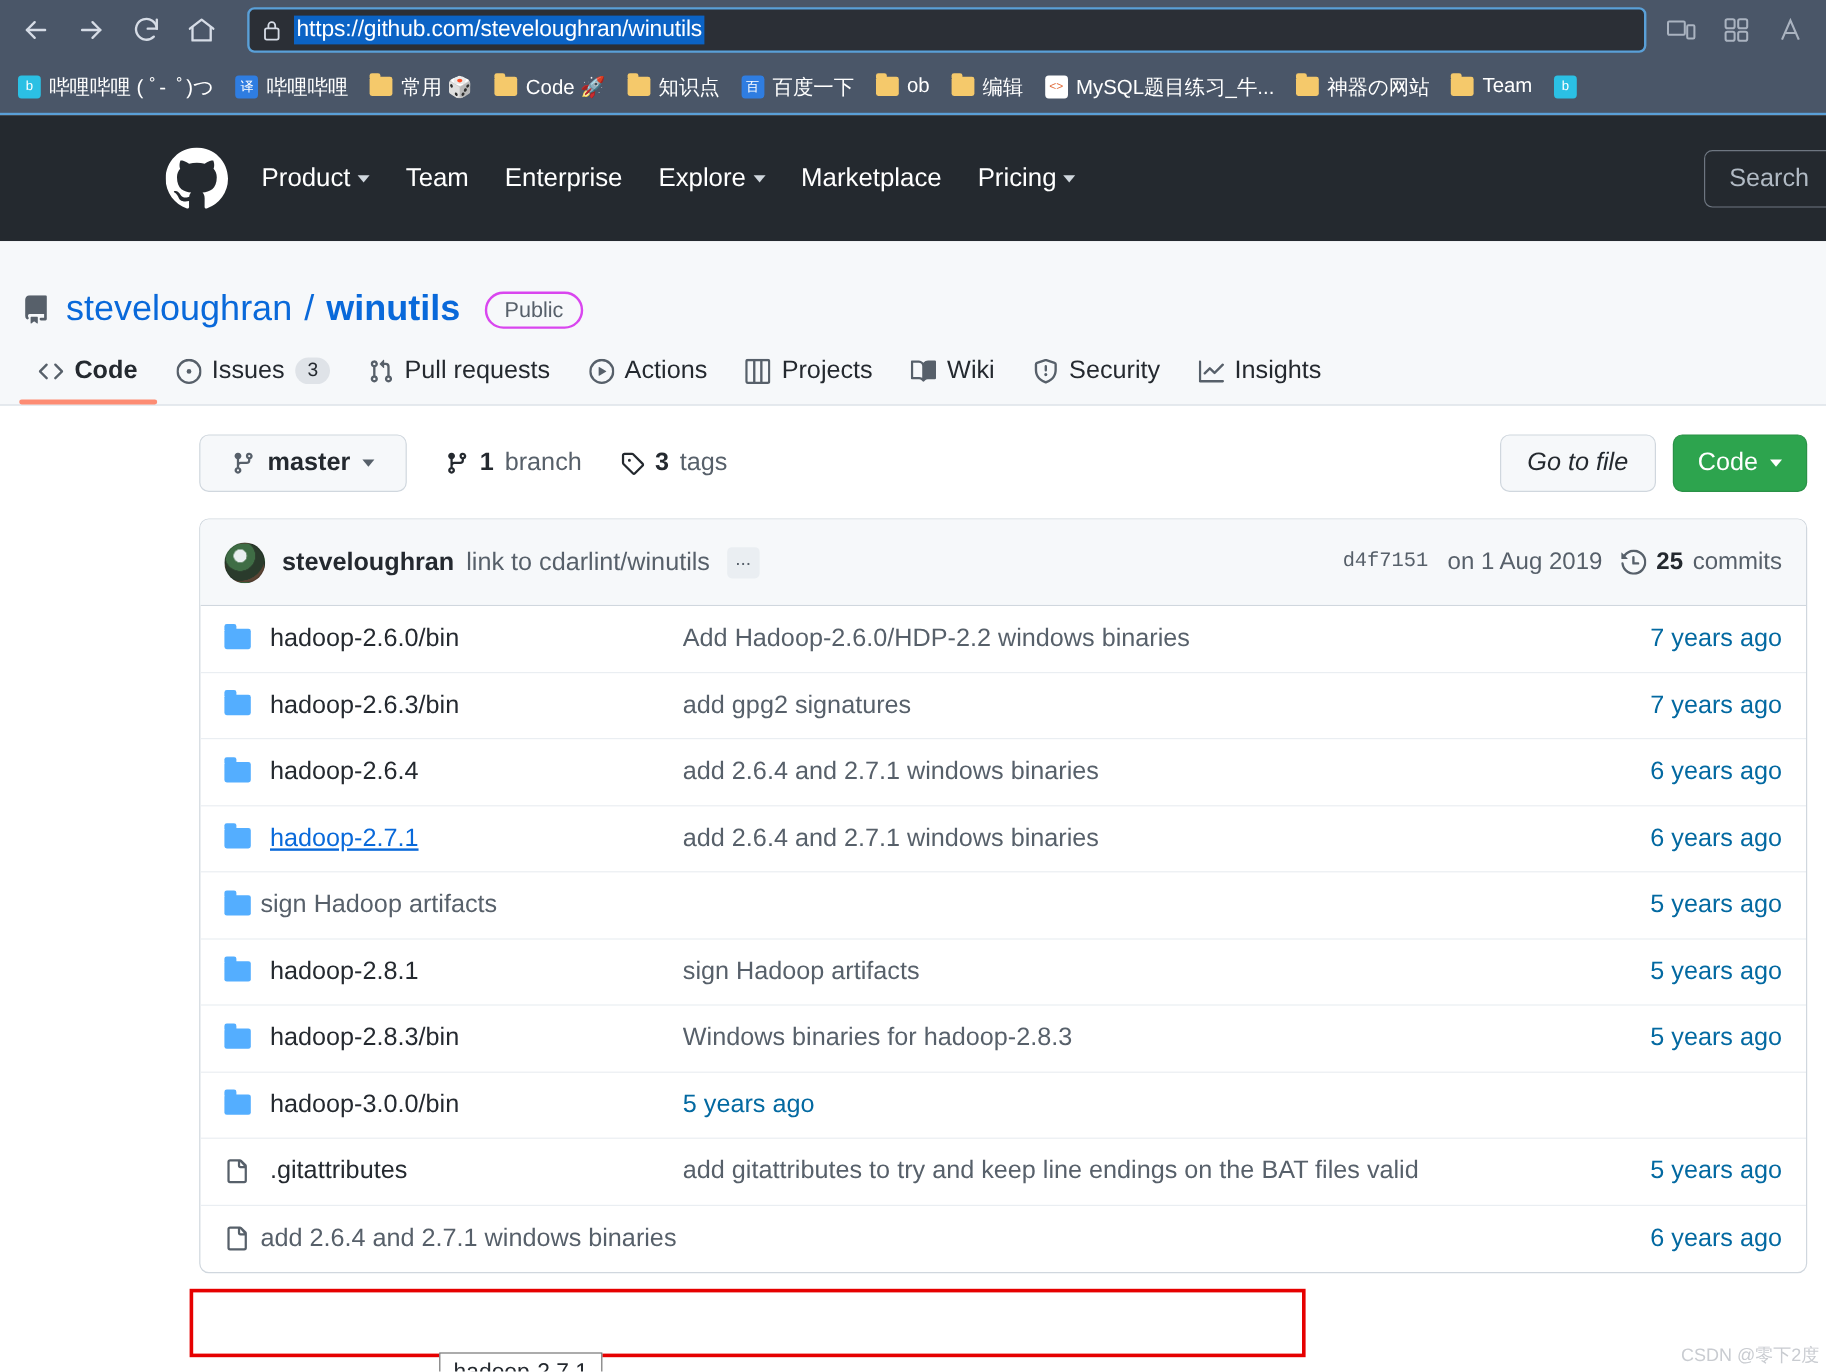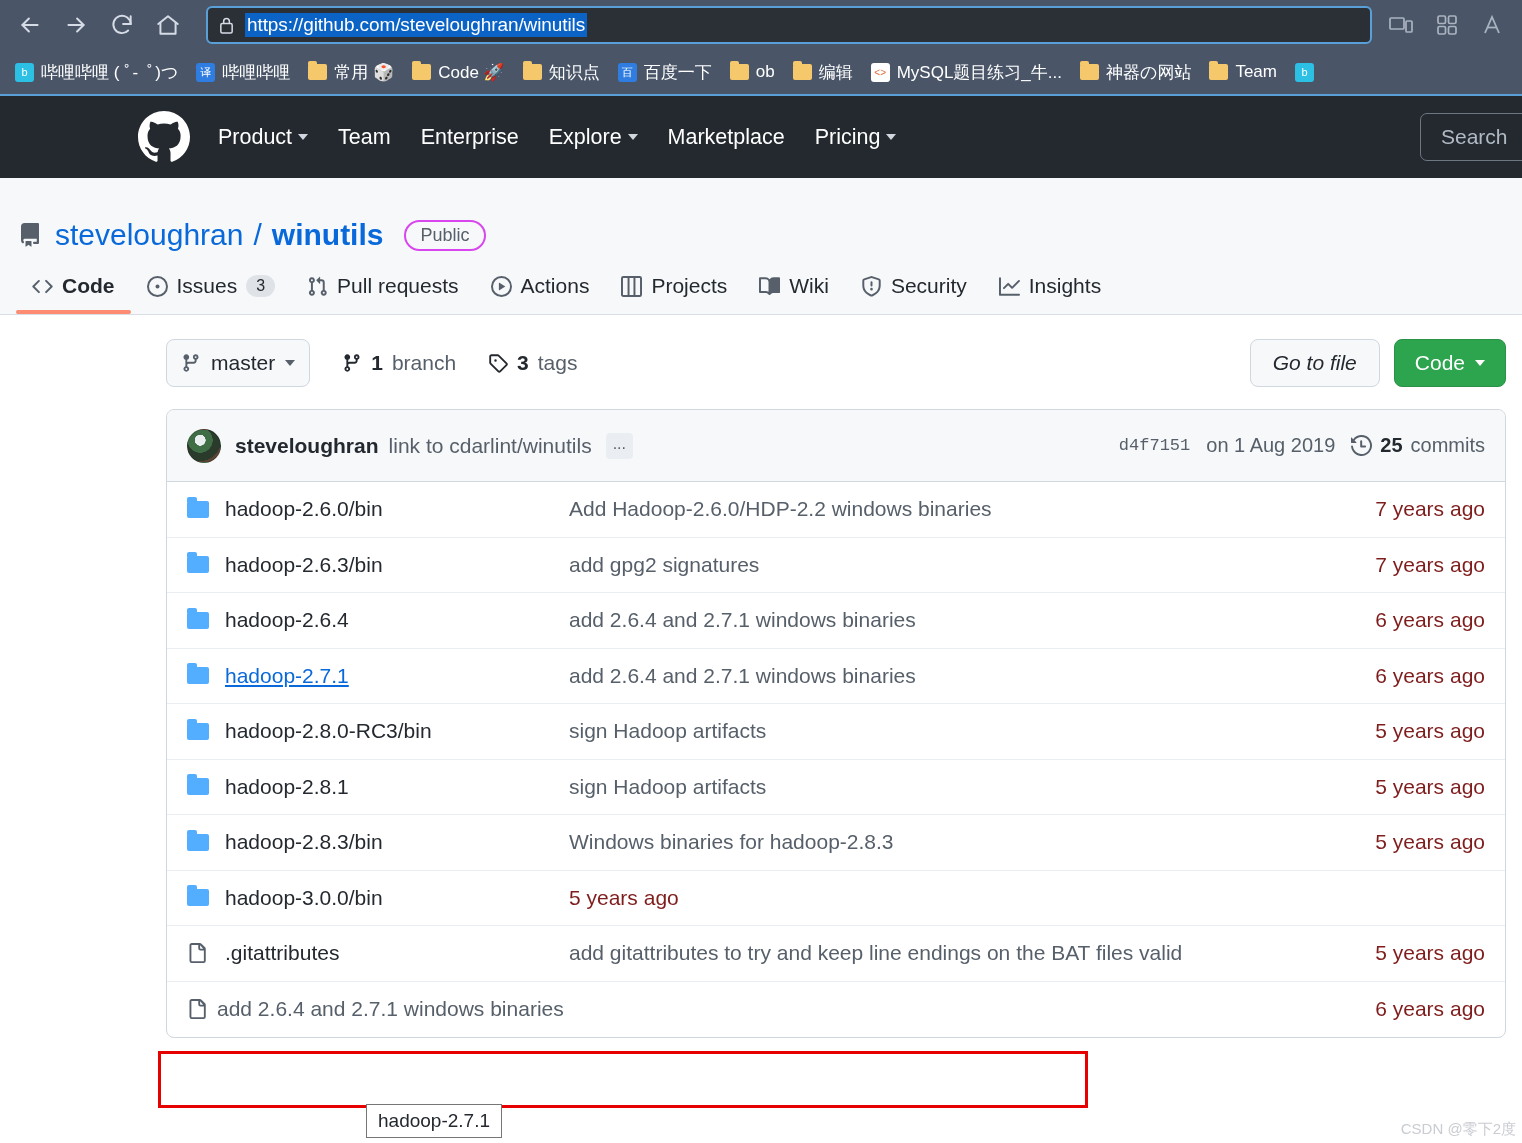--- a/index.html
+++ b/index.html
@@ -57,21 +57,21 @@
     width: 9px; height: 4px; background: #f5c96b; border-radius: 2px 2px 0 0;
   }
   .bm-sq {
     width: 19px; height: 19px; flex: none; border-radius: 3px;
     display: flex; align-items: center; justify-content: center;
     font-size: 11px; color: #fff;
   }
 
   
   .gh-header {
-    background: #24292f; height: 82px; width: 1522px;
+    background: #24292f; height: 105px; width: 1522px;
     display: flex; align-items: center; padding: 0 0 0 138px;
   }
   .gh-logo { width: 52px; height: 52px; flex: none; margin-right: 28px; }
   .gh-nav { display: flex; align-items: center; gap: 30px; }
   .gh-nav-item {
     color: #ffffff; font-size: 21.5px; display: flex;
     align-items: center; gap: 6px; white-space: nowrap;
   }
   .caret-down {
     width: 0; height: 0; border-left: 5px solid transparent;
@@ -119,22 +119,22 @@
 
   
   .main { padding: 0 16px; position: relative; }
   .toolbar {
     display: flex; align-items: center;
     padding: 24px 0 22px 150px; gap: 0;
   }
   .branch-btn {
     display: flex; align-items: center; gap: 10px;
     border: 1px solid #d0d7de; background: #f6f8fa;
-    border-radius: 8px; padding: 11px 14px; font-size: 21px;
-    font-weight: normal; color: #24292f;
+    border-radius: 8px; padding: 11px 26px; font-size: 21px;
+    font-weight: bold; color: #24292f;
   }
   .meta-link {
     display: flex; align-items: center; gap: 9px;
     font-size: 21px; color: #57606a; margin-left: 32px;
   }
   .meta-strong { color: #24292f; font-weight: bold; }
   .toolbar-right { margin-left: auto; display: flex; gap: 14px; align-items: center; }
   .btn-gotofile {
     border: 1px solid #d0d7de; background: #f6f8fa; border-radius: 8px;
     padding: 11px 22px; font-size: 21px; color: #24292f; font-style: italic;
@@ -192,21 +192,21 @@
     content: ""; position: absolute; left: 0; top: -4px;
     width: 10px; height: 5px; background: #54aeff; border-radius: 2px 2px 0 0;
   }
   .file-glyph { width: 20px; height: 24px; }
   .row-name {
     width: 352px; flex: none; font-size: 21px; color: #24292f;
     padding-left: 8px; white-space: nowrap;
   }
   .row-name.link { color: #0969da; text-decoration: underline; }
   .row-msg { flex: 1; font-size: 21px; color: #57606a; white-space: nowrap; overflow: hidden; }
-  .row-time { font-size: 21px; color: #7f1d1d; white-space: nowrap; }
+  .row-time { font-size: 21px; color: #0369a1; white-space: nowrap; }
 
   .highlight-box {
     position: absolute; left: 158px; top: 736px;
     width: 930px; height: 57px;
     border: 3px solid #e60000; pointer-events: none; z-index: 6;
   }
   .tooltip {
     position: absolute; left: 366px; top: 789px;
     background: #ffffff; border: 1px solid #767676;
     padding: 5px 11px; font-size: 19px; color: #24292f;
@@ -514,21 +514,20 @@
           <span class="folder-glyph"></span>
         </span>
       <span class="row-name link">hadoop-2.7.1</span>
       <span class="row-msg">add 2.6.4 and 2.7.1 windows binaries</span>
       <span class="row-time">6 years ago</span>
     </div>
     <div class="file-row">
       <span class="row-icon">
           <span class="folder-glyph"></span>
         </span>
-      <span class="row-name">hadoop-2.8.0-RC3/bin</span>
       <span class="row-msg">sign Hadoop artifacts</span>
       <span class="row-time">5 years ago</span>
     </div>
     <div class="file-row">
       <span class="row-icon">
           <span class="folder-glyph"></span>
         </span>
       <span class="row-name">hadoop-2.8.1</span>
       <span class="row-msg">sign Hadoop artifacts</span>
       <span class="row-time">5 years ago</span>

